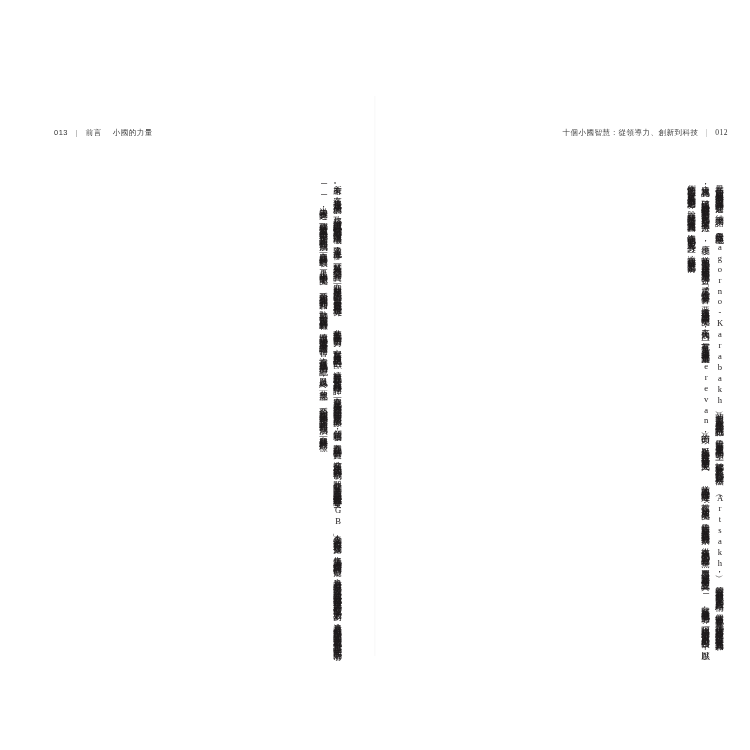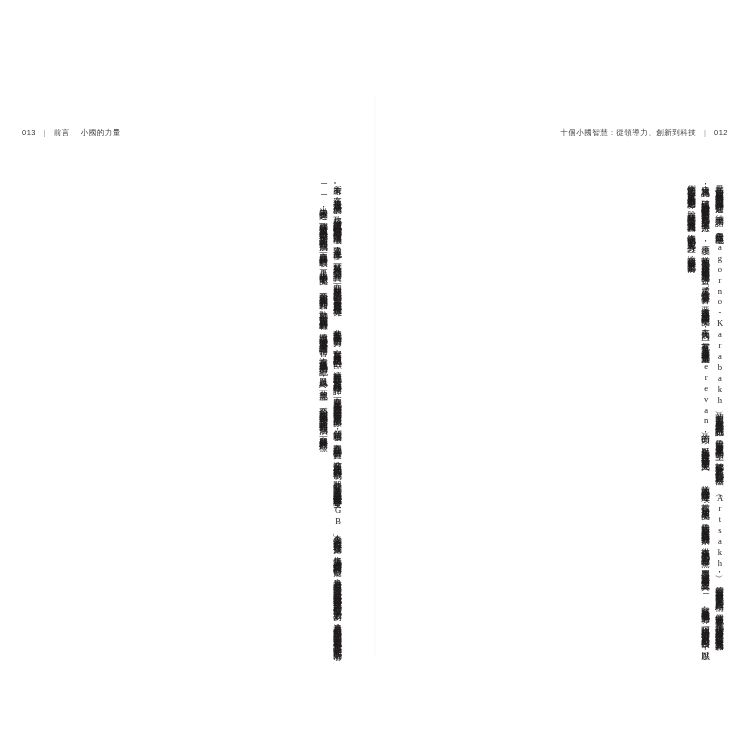--- a/index.html
+++ b/index.html
@@ -43,27 +43,29 @@
 
   
   .runhead {
     position: absolute;
     top: 128px;
     font-size: 7.5px;
     letter-spacing: 0.5px;
     color: #4a4a4a;
     white-space: nowrap;
     font-family: "Liberation Sans", "DejaVu Sans", sans-serif;
+    margin-left: 32px;
   }
   .runhead-left {
     left: 22px;
   }
   .runhead-right {
     right: 22px;
     text-align: right;
+    font-family: Liberation Serif, serif;
   }
   .runhead .folio {
     color: #333;
   }
   .runhead .sep {
     display: inline-block;
     margin: 0 5px;
     color: #9a9a9a;
   }
   .runhead .chap {

